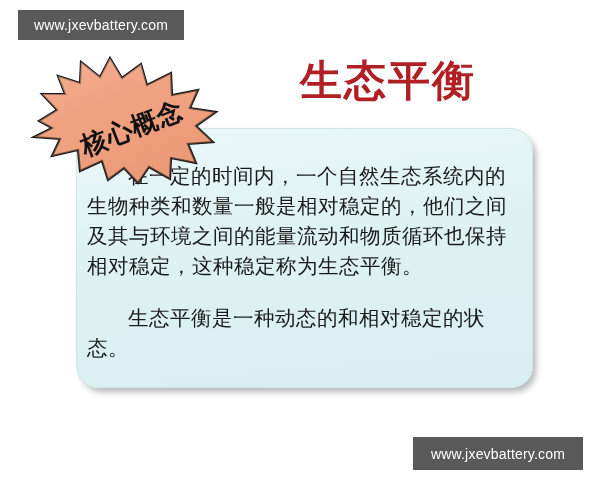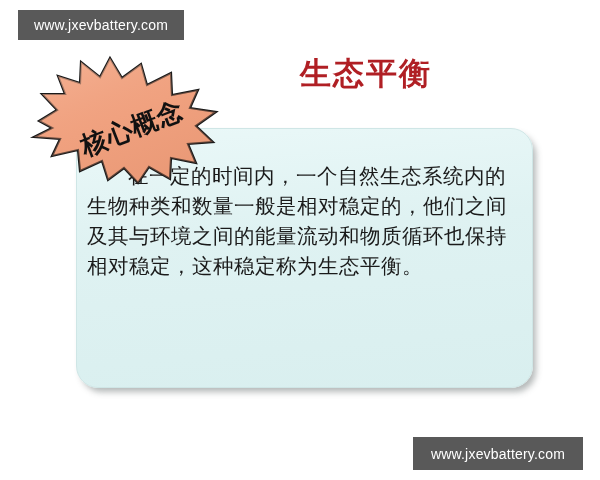--- a/index.html
+++ b/index.html
@@ -41,27 +41,27 @@
     width: 170px;
     height: 33px;
     font-size: 14px;
   }
 
   
   #slide-title {
     position: absolute;
     left: 300px;
     top: 60px;
-    font-size: 31px;
+    font-size: 42px;
     font-weight: 700;
     color: #b01f24;
     letter-spacing: 2px;
     line-height: 1;
     white-space: nowrap;
-    font-family: Liberation Mono, monospace;
+    font-family: Liberation Sans, sans-serif;
   }
 
   
   #content-panel {
     position: absolute;
     left: 76px;
     top: 128px;
     width: 457px;
     height: 260px;
     border-radius: 22px;
@@ -129,20 +129,21 @@
 </head>
 <body>
 
 <div class="watermark" id="watermark-top">www.jxevbattery.com</div>
 
 <div id="slide-title">生态平衡</div>
 
 <div id="content-panel">
   <div id="panel-text">
     <p>在一定的时间内，一个自然生态系统内的生物种类和数量一般是相对稳定的，他们之间及其与环境之间的能量流动和物质循环也保持相对稳定，这种稳定称为生态平衡。</p>
+    <p>生态平衡是一种动态的和相对稳定的状态。</p>
   </div>
 </div>
 
 <div id="badge">
   <svg viewBox="0 0 190 125">
     <polygon points="9,63 27,52 12,36 35,36 28,18 50,25 51,4 70,19 80,0 92,20 111,6 117,27 141,15 142,37 168,32 160,50 186,54 166,68 183,84 158,86 166,105 141,100 140,121 119,109 108,125 94,110 78,122 72,103 50,113 48,92 22,98 30,81 4,79 22,70" fill="#f0a17f" stroke="#1a1a1a" stroke-width="2.2" stroke-linejoin="miter"></polygon>
     <polygon points="9,63 27,52 12,36 35,36 28,18 50,25 51,4 70,19 80,0 92,20 111,6 117,27 141,15 142,37 168,32 160,50 186,54 166,68 183,84 158,86 166,105 141,100 140,121 119,109 108,125 94,110 78,122 72,103 50,113 48,92 22,98 30,81 4,79 22,70" fill="url(#burstGrad)" stroke="none"></polygon>
     <defs>
       <linearGradient id="burstGrad" x1="0" y1="0" x2="0.6" y2="1">
         <stop offset="0%" stop-color="#f6b89c" stop-opacity="0.85"></stop>

